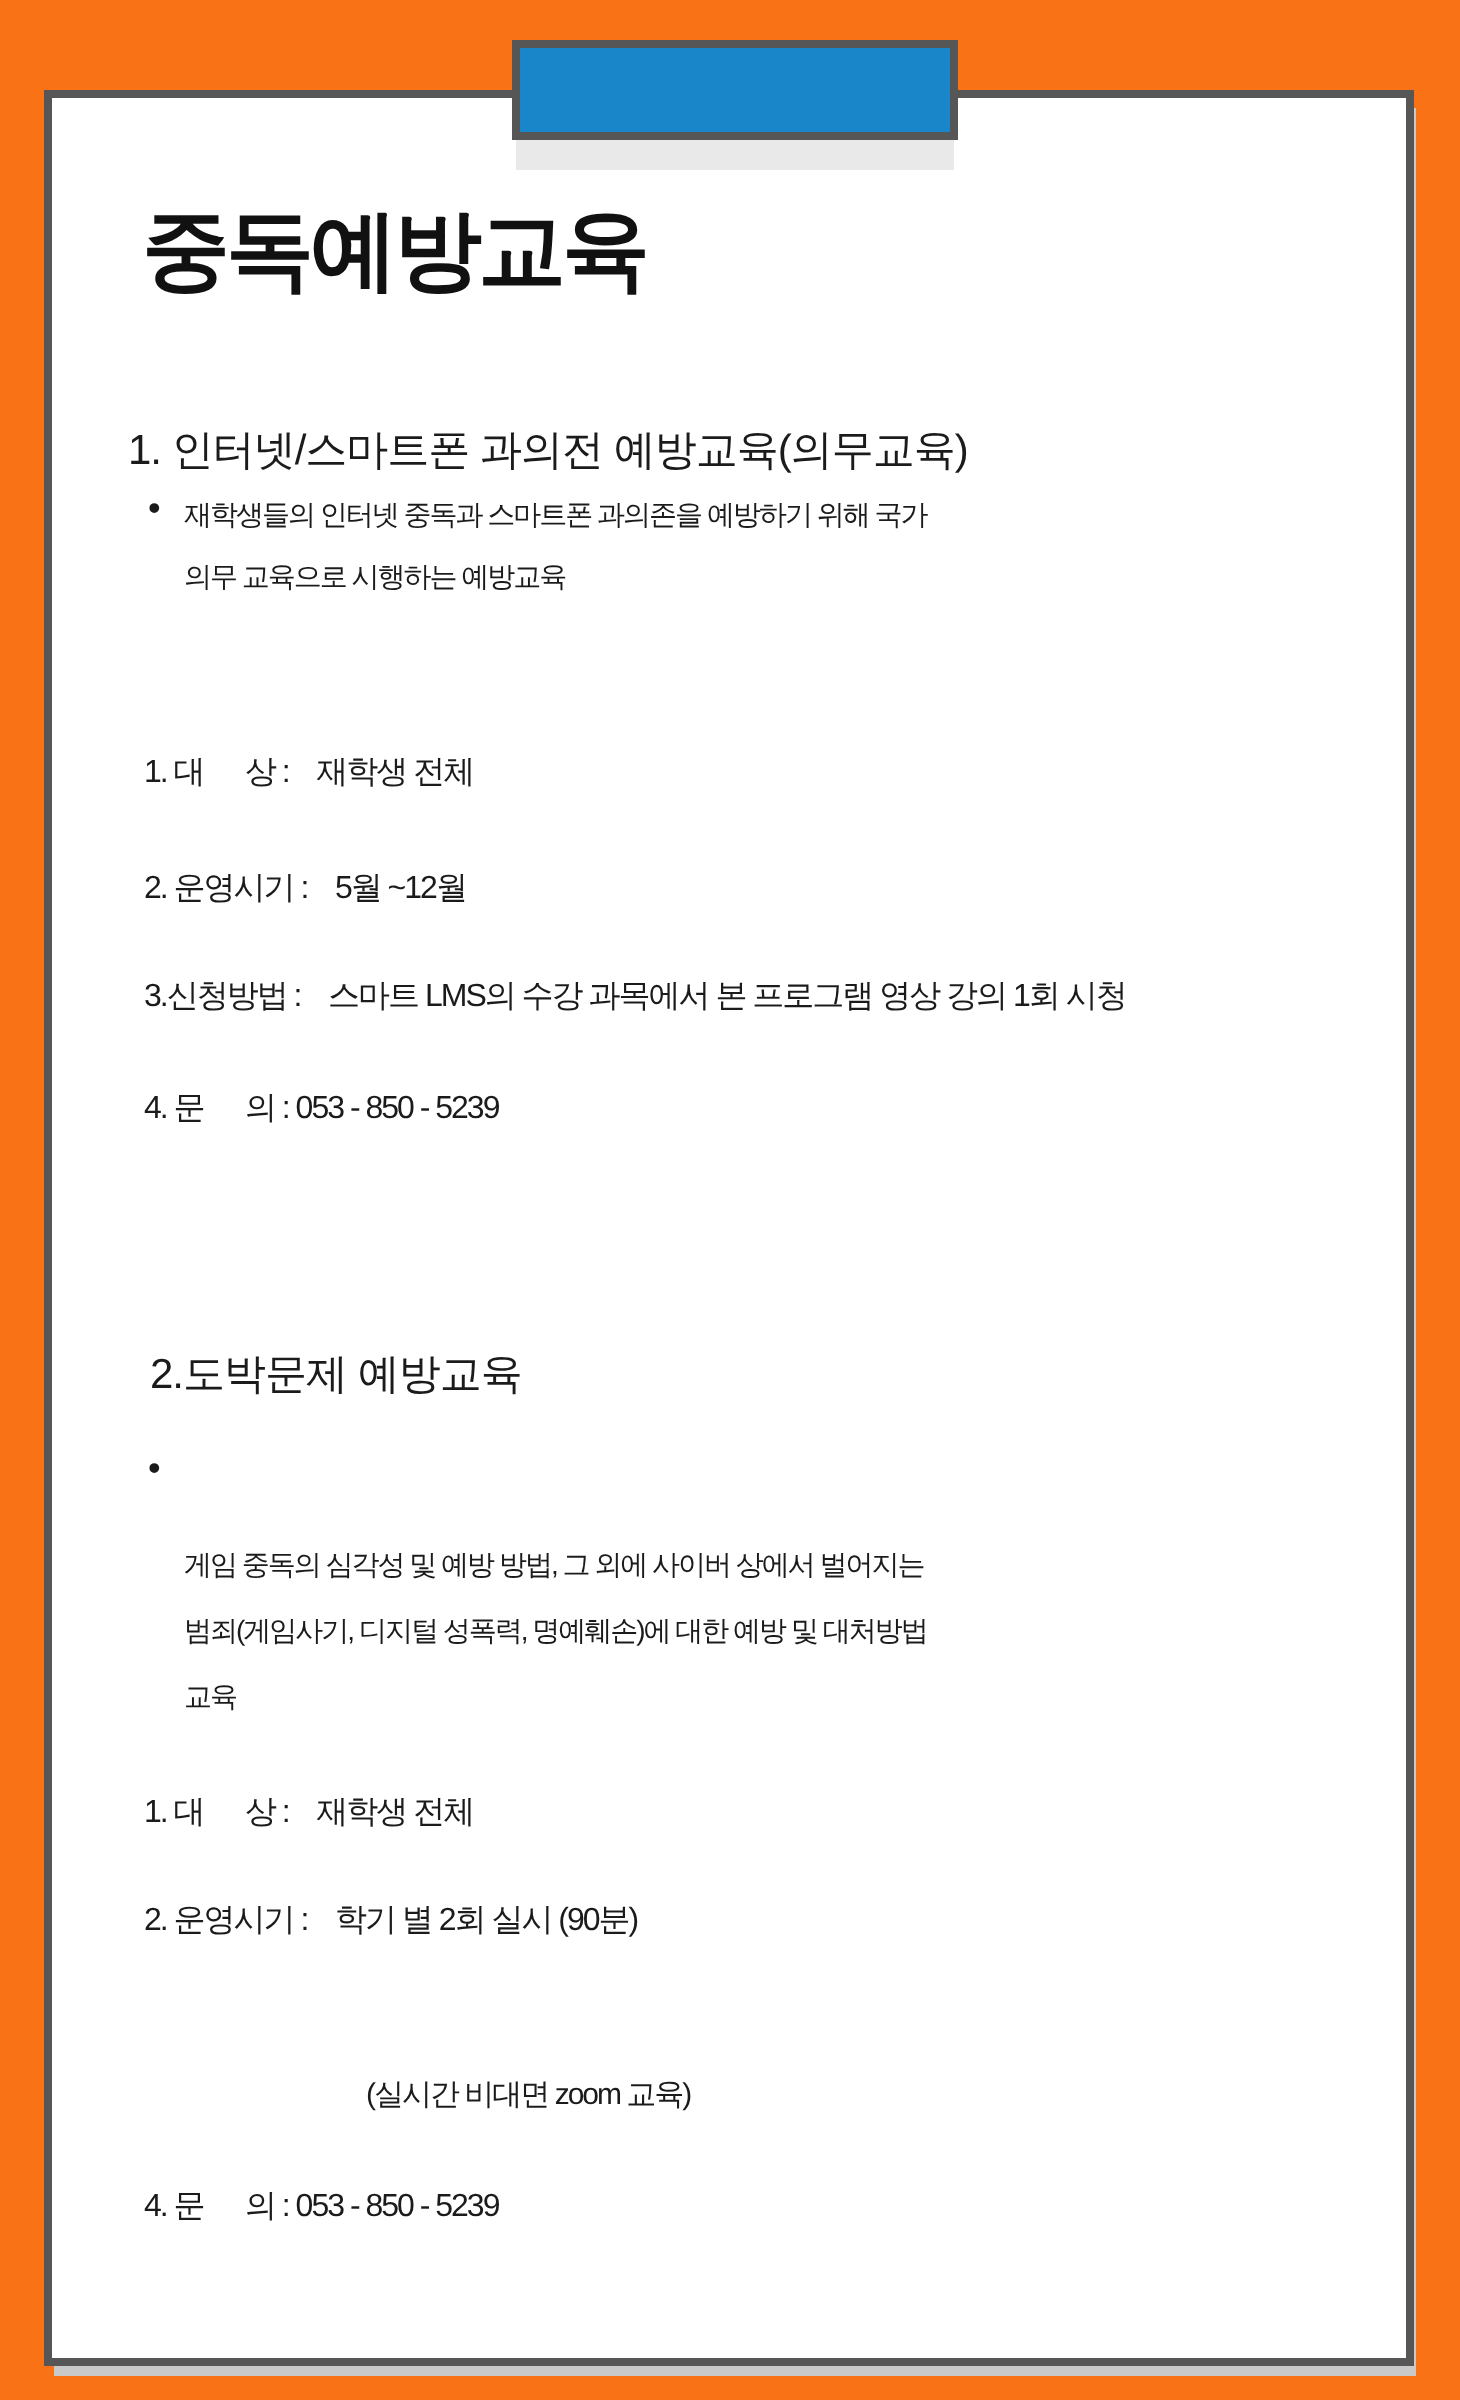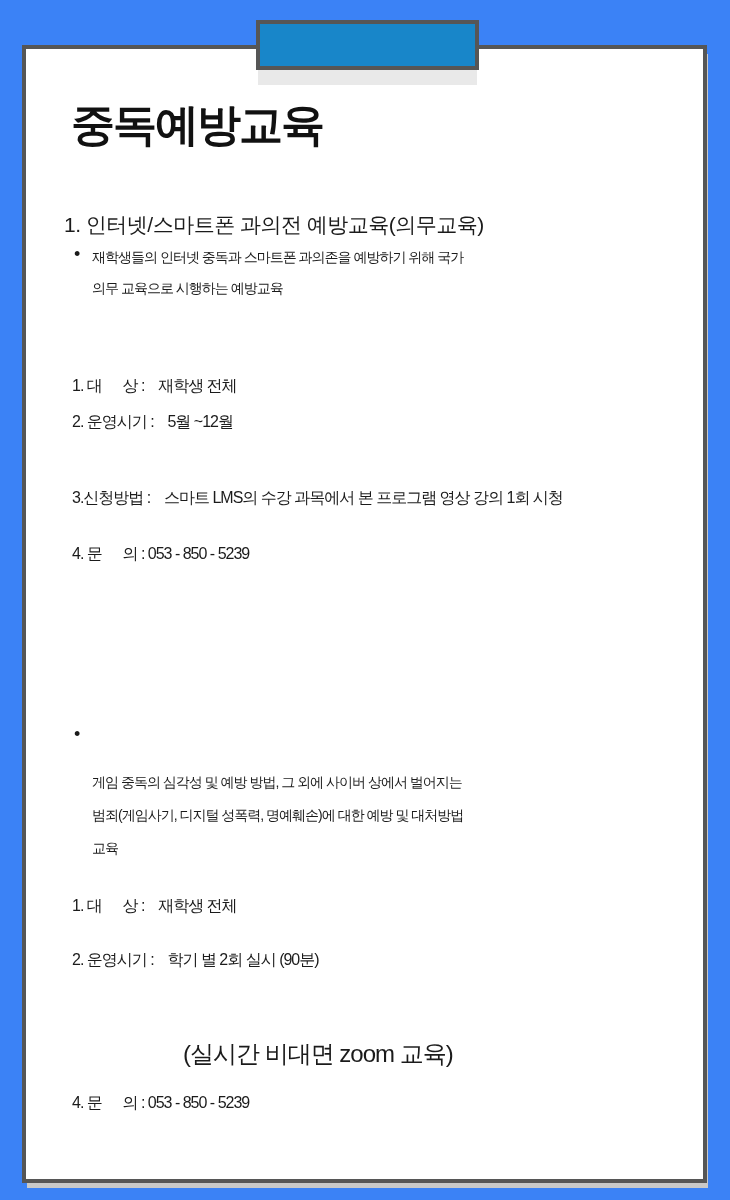--- a/index.html
+++ b/index.html
@@ -3,21 +3,21 @@
 <meta charset="utf-8">
 <style>
   html, body {
     margin: 0; padding: 0;
     background: #ffffff;
   }
   #page {
     position: relative;
     width: 730px;
     height: 1200px;
-    background: #3b82f6;
+    background: #f97316;
     overflow: hidden;
     font-family: "Liberation Sans", sans-serif;
     color: #1b1b1b;
   }
   
   #card {
     position: absolute;
     left: 22px; top: 45px;
     width: 685px; height: 1138px;
     box-sizing: border-box;
@@ -75,27 +75,27 @@
     white-space: pre;
   }
   #bullet1-text { left: 92px; top: 242px; line-height: 31px; }
   #bullet2-text { left: 92px; top: 722px; line-height: 33px; margin-top: 44px; }
   .item {
     left: 72px;
     font-size: 16px;
     letter-spacing: -1px;
   }
   #s1-item1 { top: 376px; }
-  #s1-item2 { top: 412px; }
+  #s1-item2 { top: 434px; }
   #s1-item3 { top: 488px; }
   #s1-item4 { top: 544px; }
   #s2-item1 { top: 896px; }
   #s2-item2 { top: 950px; }
   #s2-item3 { top: 1004px; }
-  #s2-item3-sub { left: 183px; top: 1038px; font-size: 24px; letter-spacing: -1px; }
+  #s2-item3-sub { left: 183px; top: 1038px; font-size: 15px; letter-spacing: -1px; }
   #s2-item4 { top: 1093px; }
 </style>
 </head>
 <body>
 
 <div id="page">
 
   <div id="card" style="border-color: rgb(86, 86, 86);"></div>
 
   <div id="tab" style="background: rgb(24, 134, 201); border-color: rgb(86, 86, 86);"></div>
@@ -106,20 +106,21 @@
   <div id="sec1-heading" class="row sec-heading">1. 인터넷/스마트폰 과의전 예방교육(의무교육)</div>
   <div id="bullet1-marker" class="bullet-marker">•</div>
   <div id="bullet1-text" class="row bullet-text">재학생들의 인터넷 중독과 스마트폰 과의존을 예방하기 위해 국가
 의무 교육으로 시행하는 예방교육</div>
 
   <div id="s1-item1" class="row item">1. 대      상 :    재학생 전체</div>
   <div id="s1-item2" class="row item">2. 운영시기 :    5월 ~12월</div>
   <div id="s1-item3" class="row item">3.신청방법 :    스마트 LMS의 수강 과목에서 본 프로그램 영상 강의 1회 시청</div>
   <div id="s1-item4" class="row item">4. 문      의 : 053 - 850 - 5239</div>
 
+  <div id="sec2-heading" class="row sec-heading">2.도박문제 예방교육</div>
   <div id="bullet2-marker" class="bullet-marker">•</div>
   <div id="bullet2-text" class="row bullet-text">게임 중독의 심각성 및 예방 방법, 그 외에 사이버 상에서 벌어지는
 범죄(게임사기, 디지털 성폭력, 명예훼손)에 대한 예방 및 대처방법
 교육</div>
 
   <div id="s2-item1" class="row item">1. 대      상 :    재학생 전체</div>
   <div id="s2-item2" class="row item">2. 운영시기 :    학기 별 2회 실시 (90분)</div>
   <div id="s2-item3-sub" class="row">(실시간 비대면 zoom 교육)</div>
   <div id="s2-item4" class="row item">4. 문      의 : 053 - 850 - 5239</div>
 

